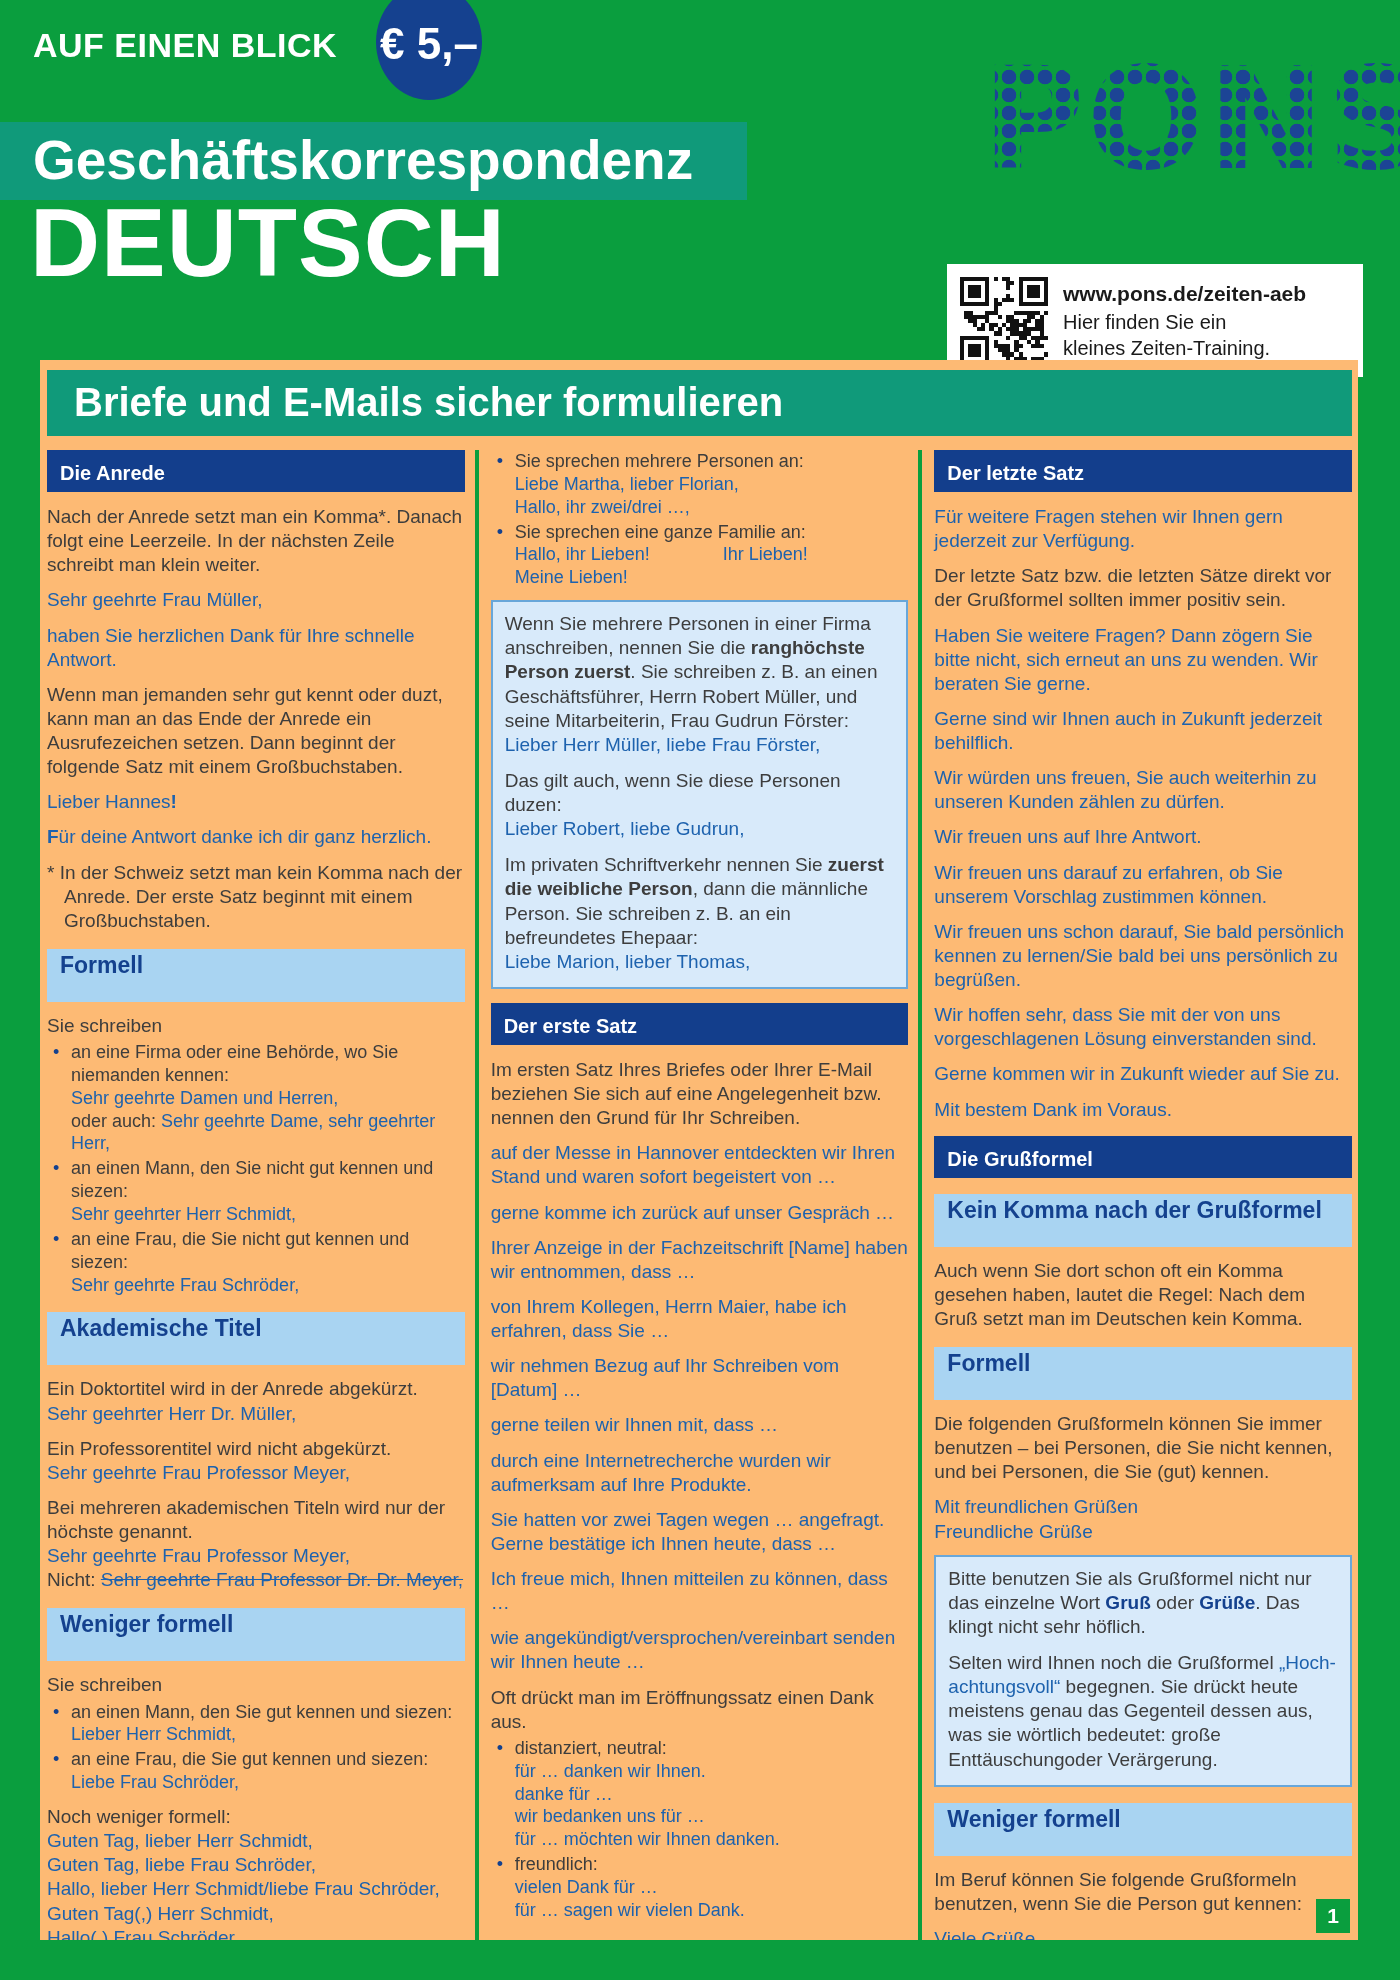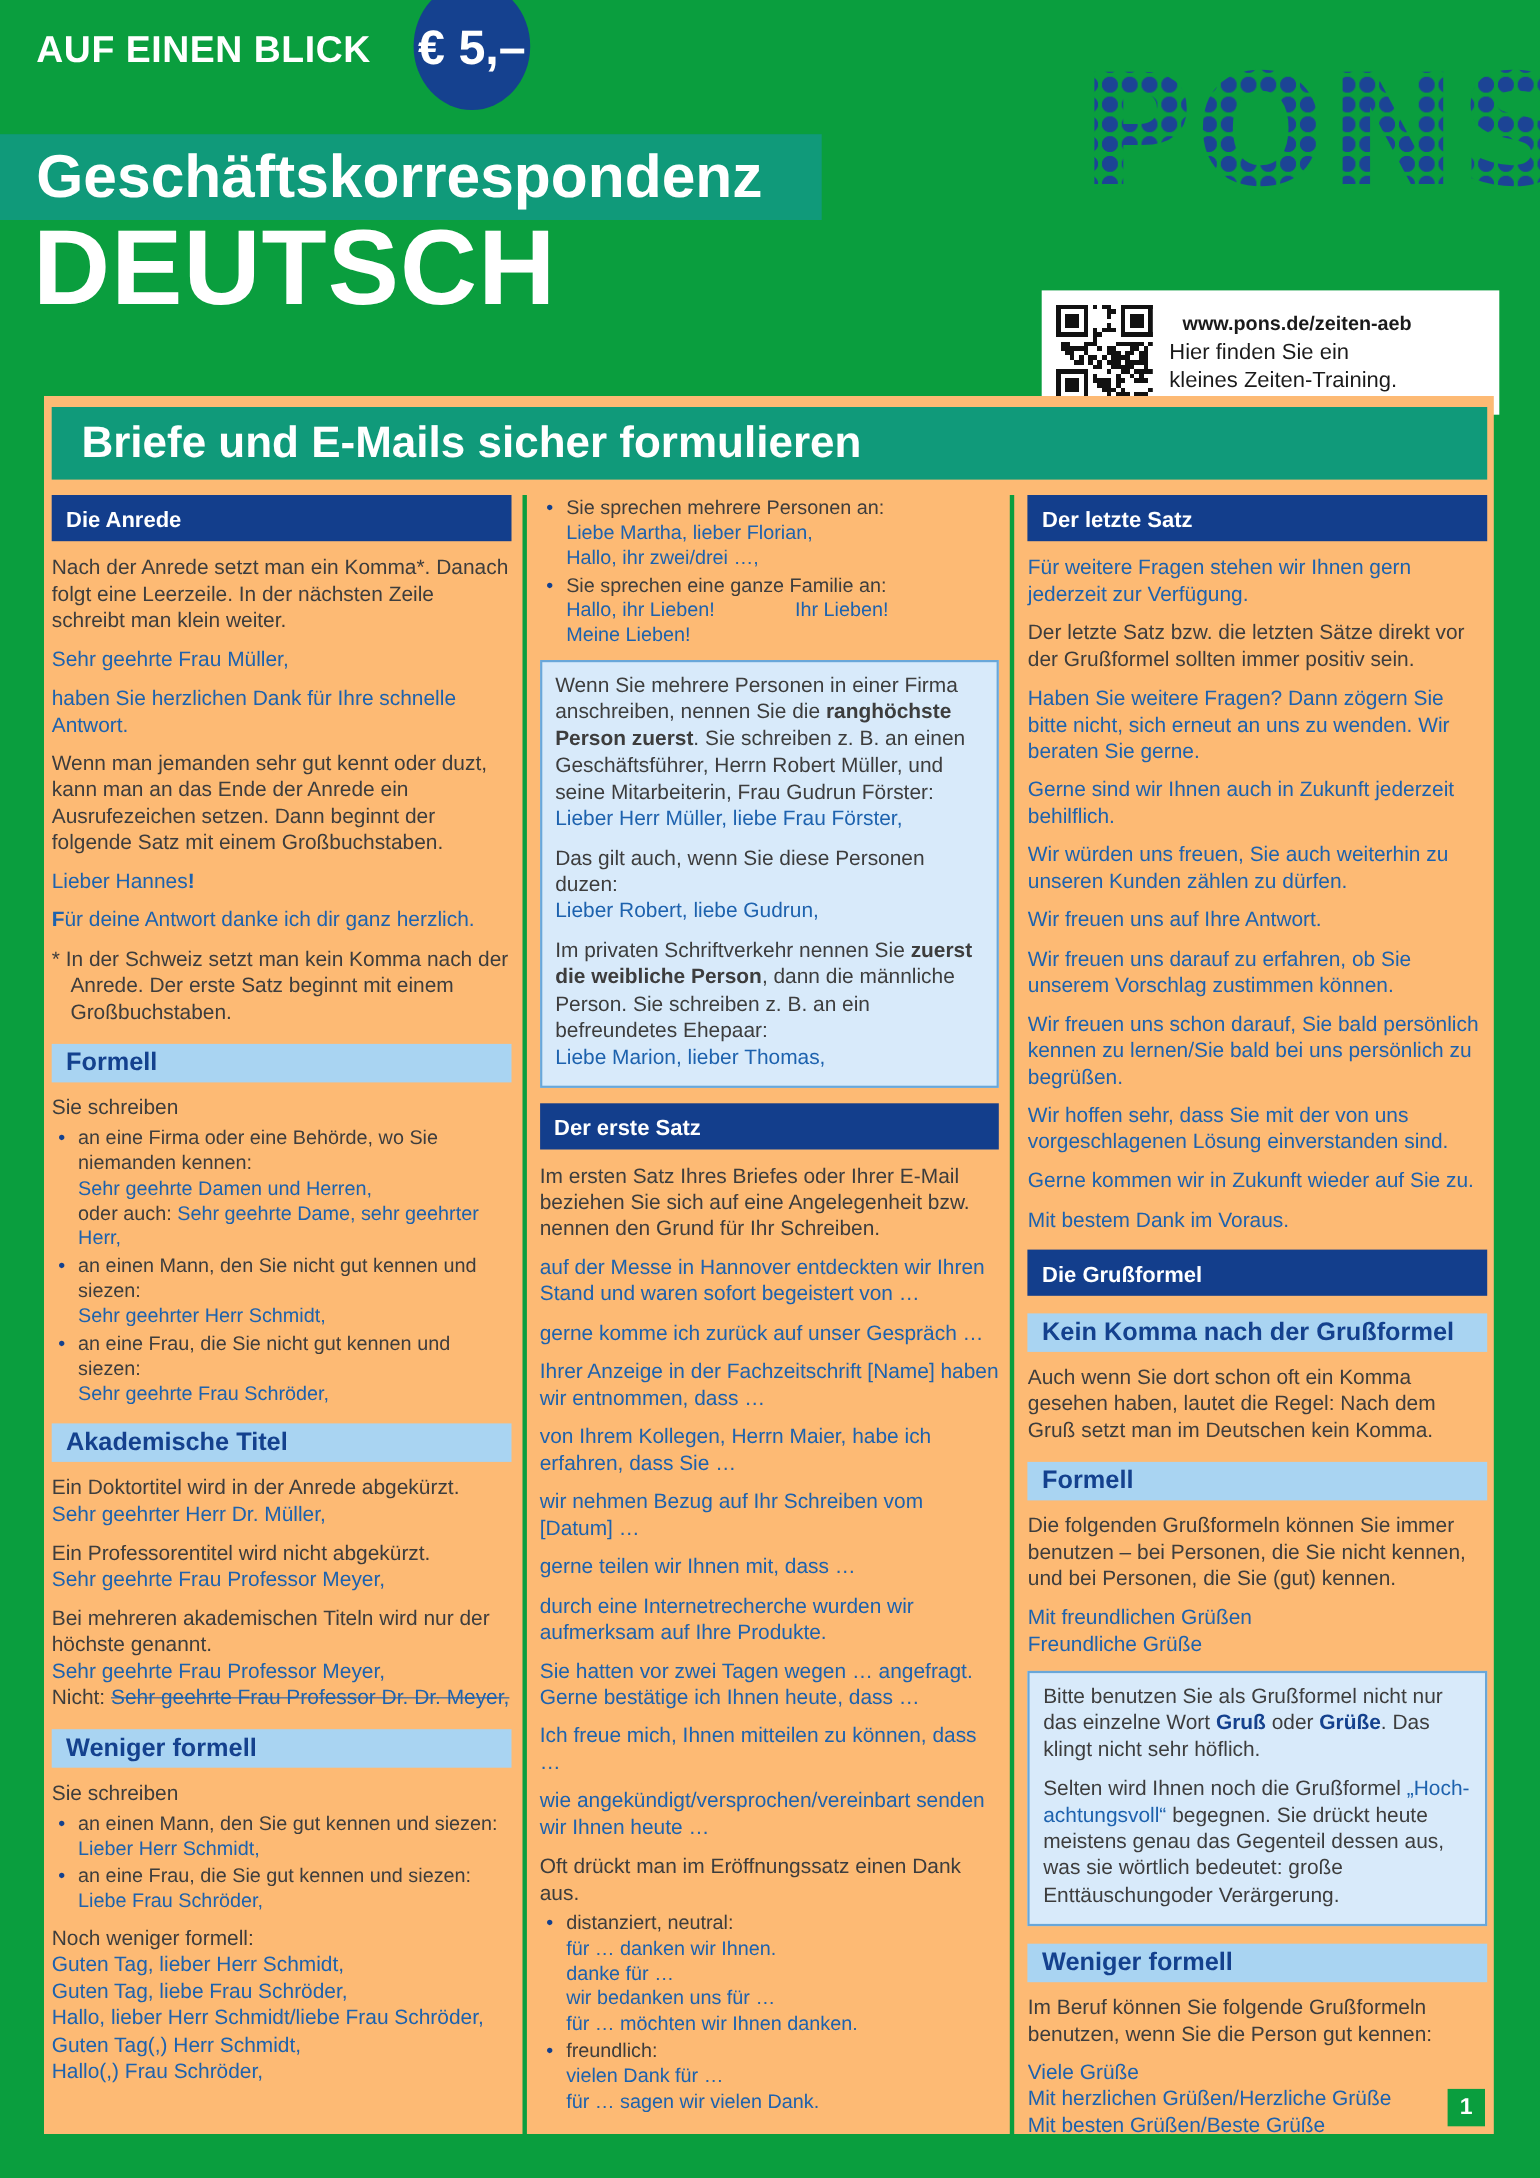--- a/index.html
+++ b/index.html
@@ -42,21 +42,21 @@
   .lang{
     position:absolute;left:30px;top:192px;
     color:#fff;font-size:97px;font-weight:bold;letter-spacing:1px;line-height:1.05;
   }
   .qr-box{
     position:absolute;left:947px;top:264px;width:416px;height:113px;
     background:#fff;display:flex;align-items:center;
   }
   .qr{width:88px;height:88px;margin-left:13px;flex:0 0 auto;background:#fff;}
   .qr-text{margin-left:15px;color:#1a1a1a;}
-  .qr-url{font-size:18px;font-weight:bold;line-height:1.35;margin-left:12px;}
+  .qr-url{font-size:21px;font-weight:bold;line-height:1.35;}
   .qr-line{font-size:20px;line-height:1.3;}
   
   .content{
     position:absolute;left:40px;top:360px;right:42px;bottom:40px;
     background:#fdba74;box-sizing:border-box;
     padding:10px 6px 8px 7px;overflow:hidden;
   }
   .main-banner{
     background:#109a7a;color:#fff;
     height:66px;line-height:64px;font-size:40px;font-weight:bold;
@@ -65,21 +65,21 @@
   .cols{display:flex;align-items:stretch;}
   .col{flex:1;min-width:0;}
   .col-sep{width:4px;background:#0a9e3e;margin:0 12px 0 10px;flex:0 0 auto;}
   
   .section-header{
     background:#133e8c;color:#fff;font-size:20px;font-weight:bold;
     padding:12px 0 7px 13px;margin:14px 0 13px;
   }
   .sub-header{
     background:#a9d4f2;color:#14418e;font-size:23px;font-weight:bold;
-    padding:3px 0 5px 13px;margin:16px 0 12px;
+    padding:3px 0 23px 13px;margin:16px 0 12px;
   }
   .col > :first-child{margin-top:0;}
   .para{font-size:19px;line-height:1.27;margin:0 0 11px;color:#3d3d3d;}
   .para.tight{margin-bottom:3px;}
   .para.footnote{padding-left:17px;text-indent:-17px;}
   ul.bullets{margin:0 0 11px;padding:0 0 0 24px;list-style:none;font-size:18px;line-height:1.27;}
   ul.bullets li{position:relative;margin:0 0 2px;color:#3d3d3d;}
   ul.bullets li::before{content:"\2022";color:#14418e;position:absolute;left:-18px;top:0;}
   .infobox{
     background:#d8eafa;border:2px solid #69a7d9;

